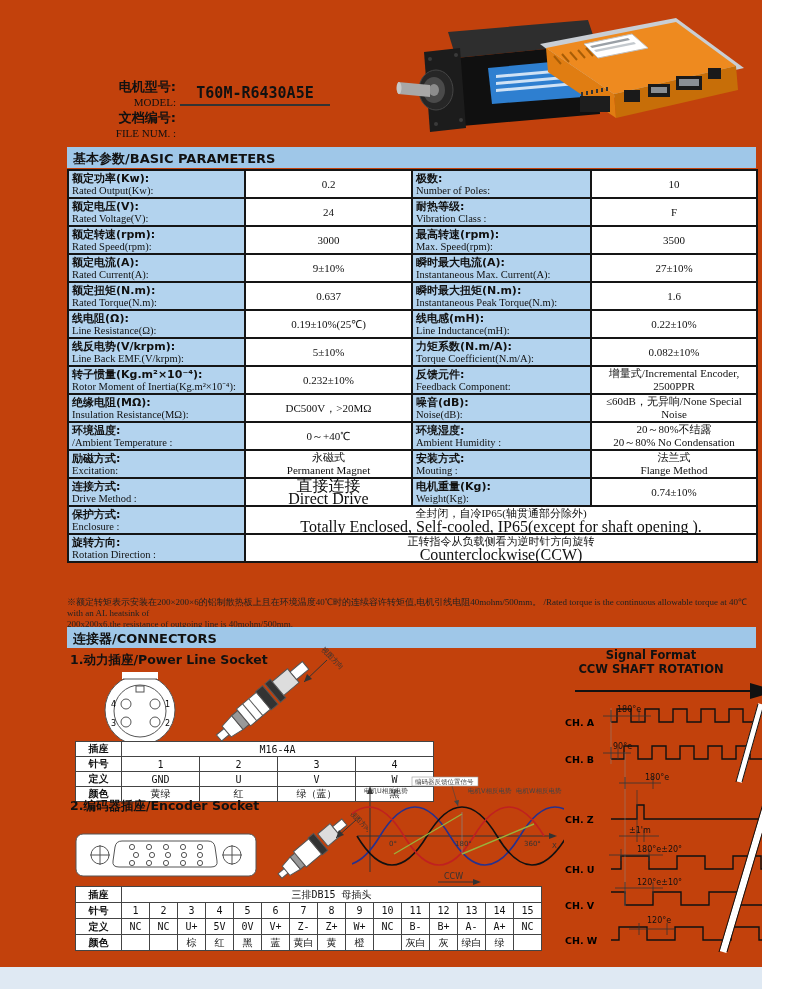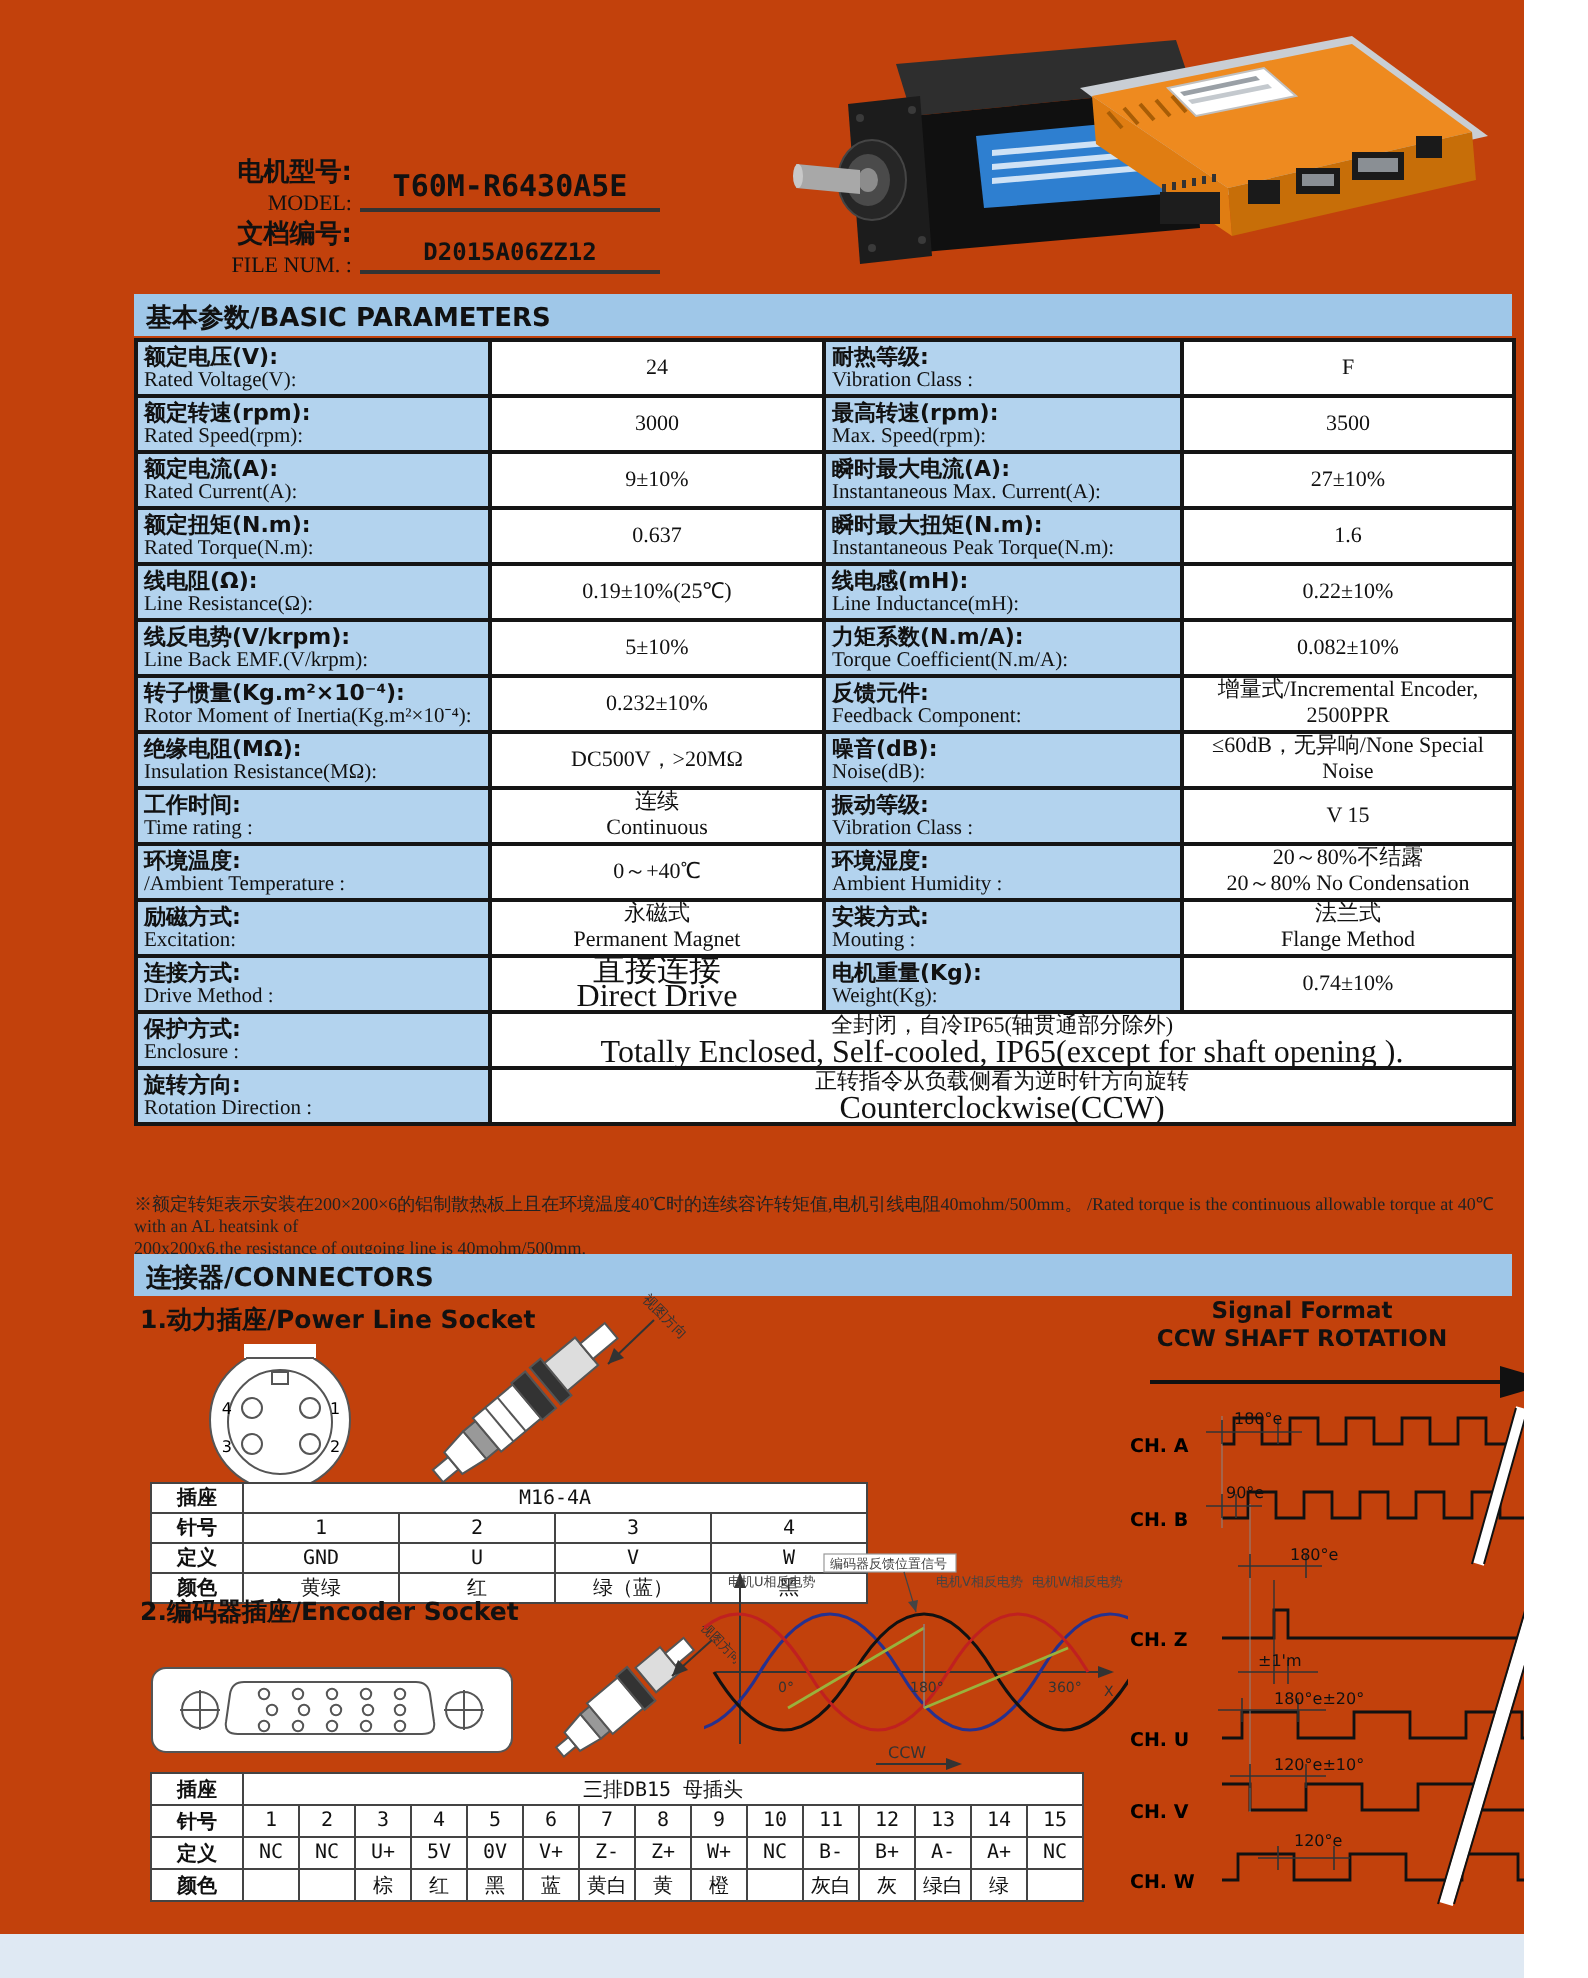--- a/index.html
+++ b/index.html
@@ -82,34 +82,49 @@
     </g>
   </svg>
 
   <div class="abs hdr-labels">
     <div class="hdr-cn">电机型号:</div>
     <div class="hdr-en">MODEL:</div>
     <div class="hdr-cn">文档编号:</div>
     <div class="hdr-en">FILE NUM. :</div>
   </div>
   <div class="abs hdr-value model-val">T60M-R6430A5E</div>
-  <div class="abs hdr-value file-val">D2015A06ZZ12</div>
 
   <div class="abs band" style="top:147px">基本参数/BASIC PARAMETERS</div>
 
   <table class="abs spec" style="left:67px;top:169px">
     <colgroup>
         <col style="width:177px">
         <col style="width:167px">
         <col style="width:179px">
         <col style="width:166px">
       </colgroup>
     <tbody id="params-body">
         <tr>
           <td class="lbl">
+            <div class="cn">额定功率(Kw):</div>
+            <div class="en">Rated Output(Kw):</div>
+          </td>
+          <td class="val">
+            <div>0.2</div>
+          </td>
+          <td class="lbl">
+            <div class="cn">极数:</div>
+            <div class="en">Number of Poles:</div>
+          </td>
+          <td class="val">
+            <div>10</div>
+          </td>
+        </tr>
+        <tr>
+          <td class="lbl">
             <div class="cn">额定电压(V):</div>
             <div class="en">Rated Voltage(V):</div>
           </td>
           <td class="val">
             <div>24</div>
           </td>
           <td class="lbl">
             <div class="cn">耐热等级:</div>
             <div class="en">Vibration Class :</div>
           </td>
@@ -221,37 +236,20 @@
           </td>
           <td class="val">
             <div>DC500V，&gt;20MΩ</div>
           </td>
           <td class="lbl">
             <div class="cn">噪音(dB):</div>
             <div class="en">Noise(dB):</div>
           </td>
           <td class="val">
             <div>≤60dB，无异响/None Special Noise</div>
-          </td>
-        </tr>
-        <tr>
-          <td class="lbl">
-            <div class="cn">工作时间:</div>
-            <div class="en">Time rating :</div>
-          </td>
-          <td class="val">
-            <div>连续</div>
-            <div>Continuous</div>
-          </td>
-          <td class="lbl">
-            <div class="cn">振动等级:</div>
-            <div class="en">Vibration Class :</div>
-          </td>
-          <td class="val">
-            <div>V 15</div>
           </td>
         </tr>
         <tr>
           <td class="lbl">
             <div class="cn">环境温度:</div>
             <div class="en">/Ambient Temperature :</div>
           </td>
           <td class="val">
             <div>0～+40℃</div>
           </td>

